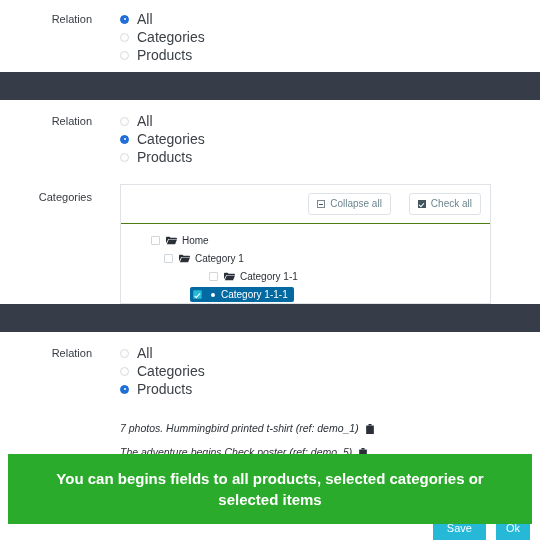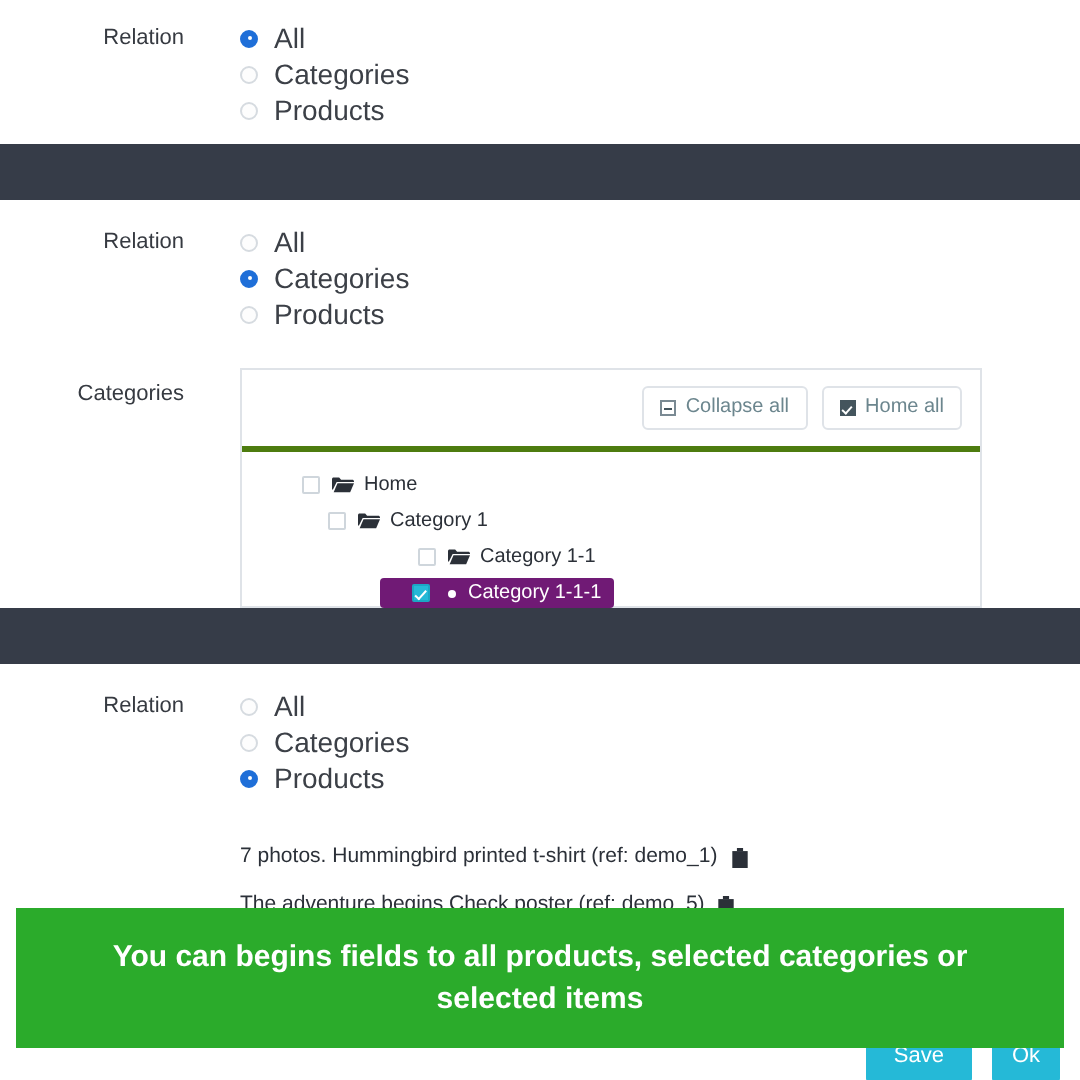--- a/index.html
+++ b/index.html
@@ -92,23 +92,23 @@
   
   .tree-widget {
     border: 1px solid #dfe3e8;
     background: #ffffff;
     box-sizing: border-box;
   }
   .tree-toolbar {
     display: flex;
     justify-content: flex-end;
     align-items: center;
-    gap: 7px;
+    gap: 18px;
     padding: 8px 9px;
-    border-bottom: 3px solid #4d7c0f;
+    border-bottom: 1px solid #4d7c0f;
   }
   .tree-btn {
     display: inline-flex;
     align-items: center;
     gap: 5px;
     border: 1px solid #dfe3e8;
     border-radius: 3px;
     background: #ffffff;
     color: #6c868e;
     font-size: 10px;
@@ -203,41 +203,42 @@
     margin: 0 6px 0 3px;
     flex: none;
   }
   .node-text {
     font-size: 10px;
     color: #2b3038;
     line-height: 12px;
     white-space: nowrap;
   }
   .tree-node.selected {
-    background: #701a75;
+    background: #0369a1;
     border-radius: 2px;
-    padding: 0 6px 0 16px;
+    padding: 0 6px 0 3px;
     width: max-content;
   }
   .tree-node.selected .node-text {
     color: #ffffff;
   }
 
   
   .product-list {
     display: flex;
     flex-direction: column;
     gap: 12px;
   }
   .product-item {
     display: flex;
     align-items: flex-end;
     font-size: 10.5px;
     color: #2b3038;
     line-height: 12px;
+    font-style: italic;
   }
   .trash-ico {
     width: 8px;
     height: 10px;
     margin-left: 7px;
     flex: none;
   }
 
   
   .text-input {
@@ -359,21 +360,21 @@
     <div class="row-field">
       <div class="tree-widget" style="width:371px;height:120px;">
 
         <div class="tree-toolbar">
           <button class="tree-btn">
             <span class="bx minus"></span>
             <span>Collapse all</span>
           </button>
           <button class="tree-btn">
             <span class="bx checked"></span>
-            <span>Home all</span>
+            <span>Check all</span>
           </button>
         </div>
 
         <div class="tree-body">
           <div class="tree-node" style="margin-left:30px;">
             <span class="tree-cb"></span>
             <svg class="folder-ico" viewBox="0 0 16 13">
               <path fill="currentColor" d="M0 2.2c0-.7.5-1.2 1.2-1.2h4l1.4 1.6h8.2c.6 0 1.2.5 1.2 1.2v.5H3.4L.6 9.9 0 9.6z"></path>
               <path fill="currentColor" d="M4 5.2h12l-2.8 6.6H1.2z"></path>
             </svg>

